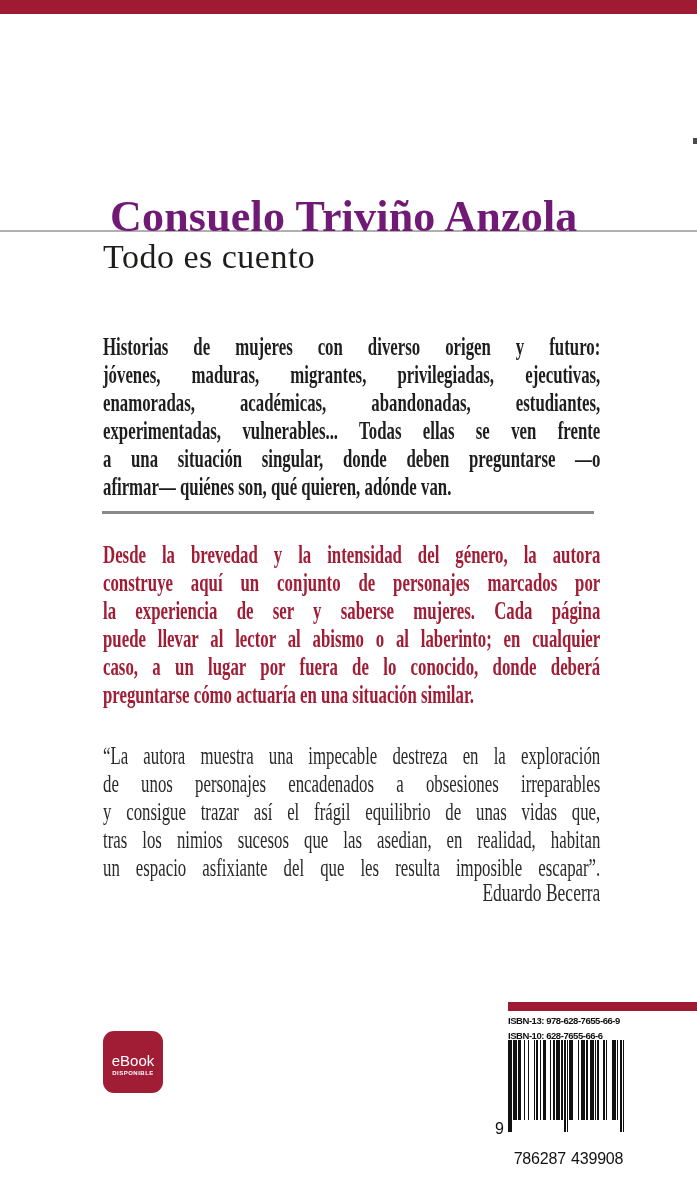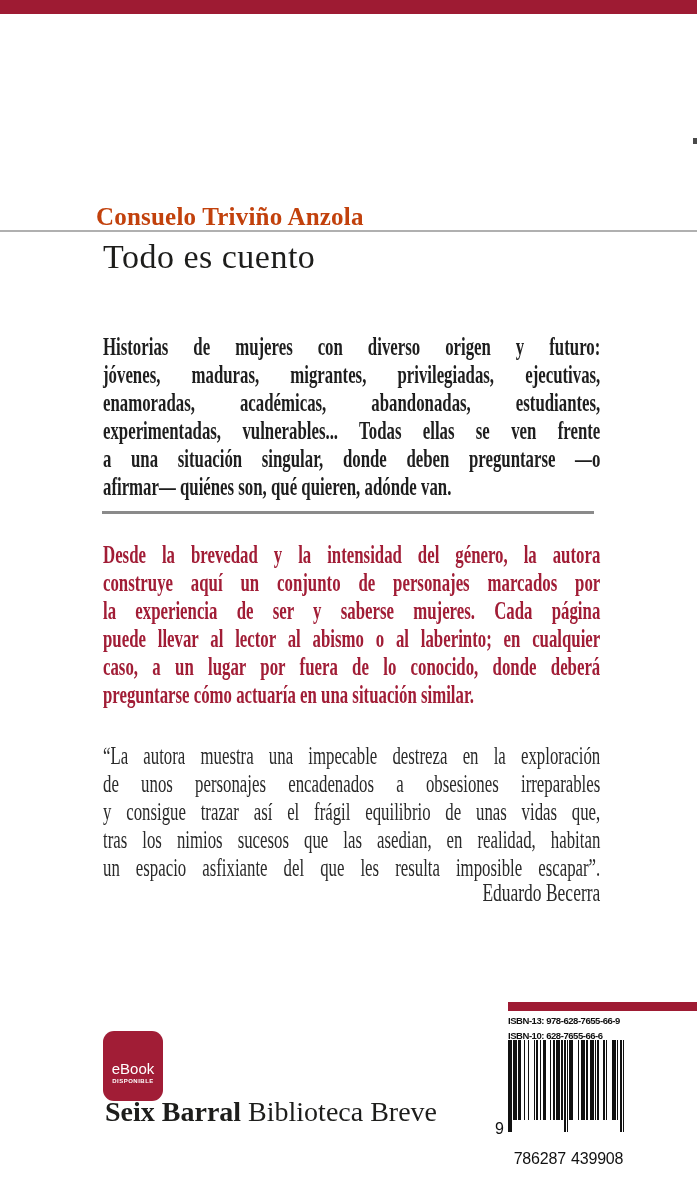--- a/index.html
+++ b/index.html
@@ -5,39 +5,39 @@
   html,body{margin:0;padding:0;background:#ffffff;}
   #page{
     position:relative;width:697px;height:1200px;background:#ffffff;
     overflow:hidden;font-family:"Liberation Serif", serif;color:#1e1e1e;
   }
   .abs{position:absolute;}
   
   #top-bar{left:0;top:0;width:697px;height:14px;background:#9E1B33;}
   #trim-mark{left:693px;top:138px;width:4px;height:6px;background:#4a4a4a;}
   
-  #author{left:96px;top:200px;width:560px;font-size:25px;line-height:34px;font-weight:700;color:#c2410c;letter-spacing:0.2px;}
+  #author{left:110px;top:200px;width:560px;font-size:44px;line-height:34px;font-weight:700;color:#701a75;letter-spacing:0.2px;}
   #rule-top{left:0;top:230px;width:697px;height:2px;background:#b0b0b0;}
   #title{left:103px;top:238px;width:560px;font-size:34px;line-height:38px;font-weight:400;color:#1d1d1b;letter-spacing:0.5px;}
   
   .textcol{
     left:103px;width:740px;transform:scaleX(0.672);transform-origin:0 0;
   }
   .jline{width:740px;height:28px;line-height:28px;text-align:justify;text-align-last:justify;white-space:nowrap;}
   .jline.lastline{text-align-last:left;}
   #synopsis{top:333px;font-size:25px;font-weight:700;color:#1e1e1e;}
   #rule-mid{left:102px;top:511px;width:492px;height:3px;background:#8a8a8a;}
   #publisher-note{top:541px;font-size:25px;font-weight:700;color:#A11D36;}
   #review{top:742px;font-size:25px;font-weight:400;color:#2a2a2a;}
   #review-attribution{width:740px;text-align:right;line-height:28px;margin-top:-3px;font-size:26px;color:#2a2a2a;}
   
   #ebook-badge{
     left:103px;top:1031px;width:60px;height:58px;border-radius:11px;background:#A11D36;
     display:flex;flex-direction:column;align-items:center;justify-content:center;
-    font-family:"Liberation Sans", sans-serif;color:#ffffff;padding-top:12px;
+    font-family:"Liberation Sans", sans-serif;color:#ffffff;padding-top:4px;
   }
   #ebook-badge .l1{font-size:15px;line-height:17px;font-weight:400;}
   #ebook-badge .l2{font-size:6px;line-height:8px;font-weight:700;letter-spacing:0.5px;}
   #imprint{left:105px;top:1096px;width:420px;font-size:28px;line-height:32px;color:#1d1d1b;}
   #imprint .bold{font-weight:700;}
   
   #barcode-accent{left:508px;top:1002px;width:189px;height:9px;background:#9E1B33;}
   .isbnline{left:508px;width:200px;font-family:"Liberation Sans", sans-serif;font-weight:700;
     font-size:9.5px;letter-spacing:-0.45px;color:#111111;line-height:13px;}
   #isbn13{top:1014px;}
@@ -88,21 +88,20 @@
       <div class="jline">tras los nimios sucesos que las asedian, en realidad, habitan</div>
       <div class="jline">un espacio asfixiante del que les resulta imposible escapar”.</div>
       <div id="review-attribution">Eduardo Becerra</div>
     </div>
 
   <div class="abs" id="ebook-badge">
     <div class="l1">eBook</div>
     <div class="l2">DISPONIBLE</div>
   </div>
 
-  <div class="abs" id="imprint"><span class="bold">Seix Barral</span> <span>Biblioteca Breve</span></div>
 
   <div class="abs" id="barcode-accent"></div>
   <div class="abs isbnline" id="isbn13">ISBN-13: 978-628-7655-66-9</div>
   <div class="abs isbnline" id="isbn10">ISBN-10: 628-7655-66-6</div>
 
   <div class="abs" id="barcode">
     <div id="bc-bars">
         <div class="bar" style="left: 0px; width: 1.57105px; height: 92px;"></div>
         <div class="bar" style="left: 2.44211px; width: 1.57105px; height: 92px;"></div>
         <div class="bar" style="left: 4.88421px; width: 1.57105px; height: 80px;"></div>

